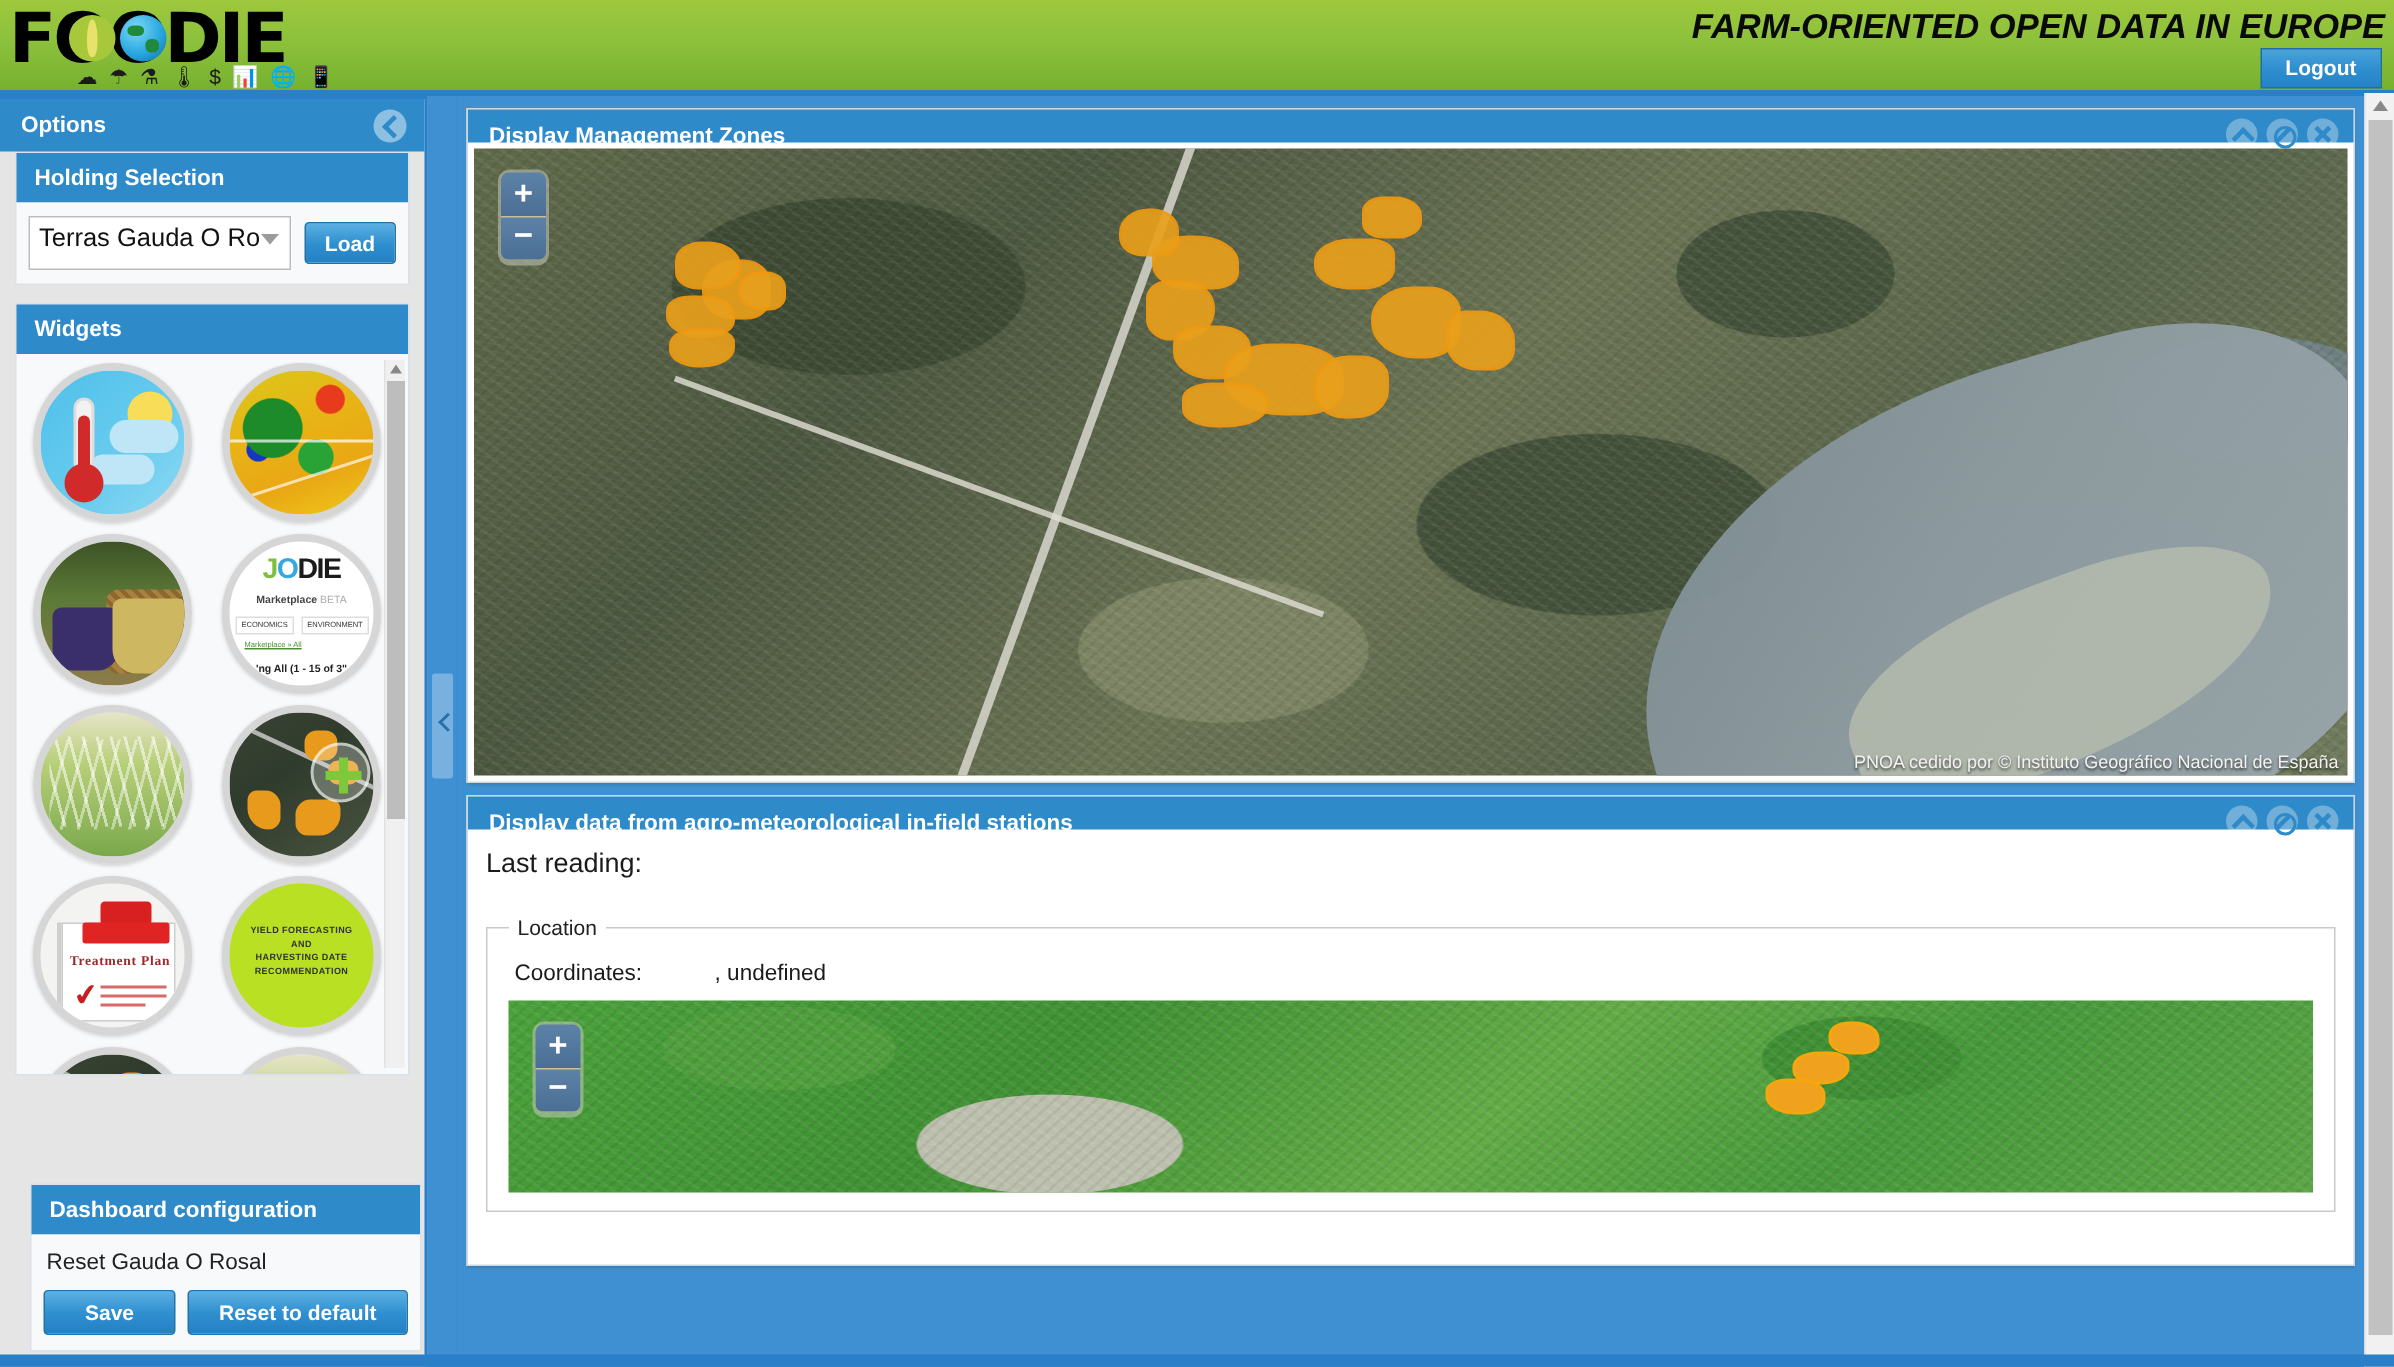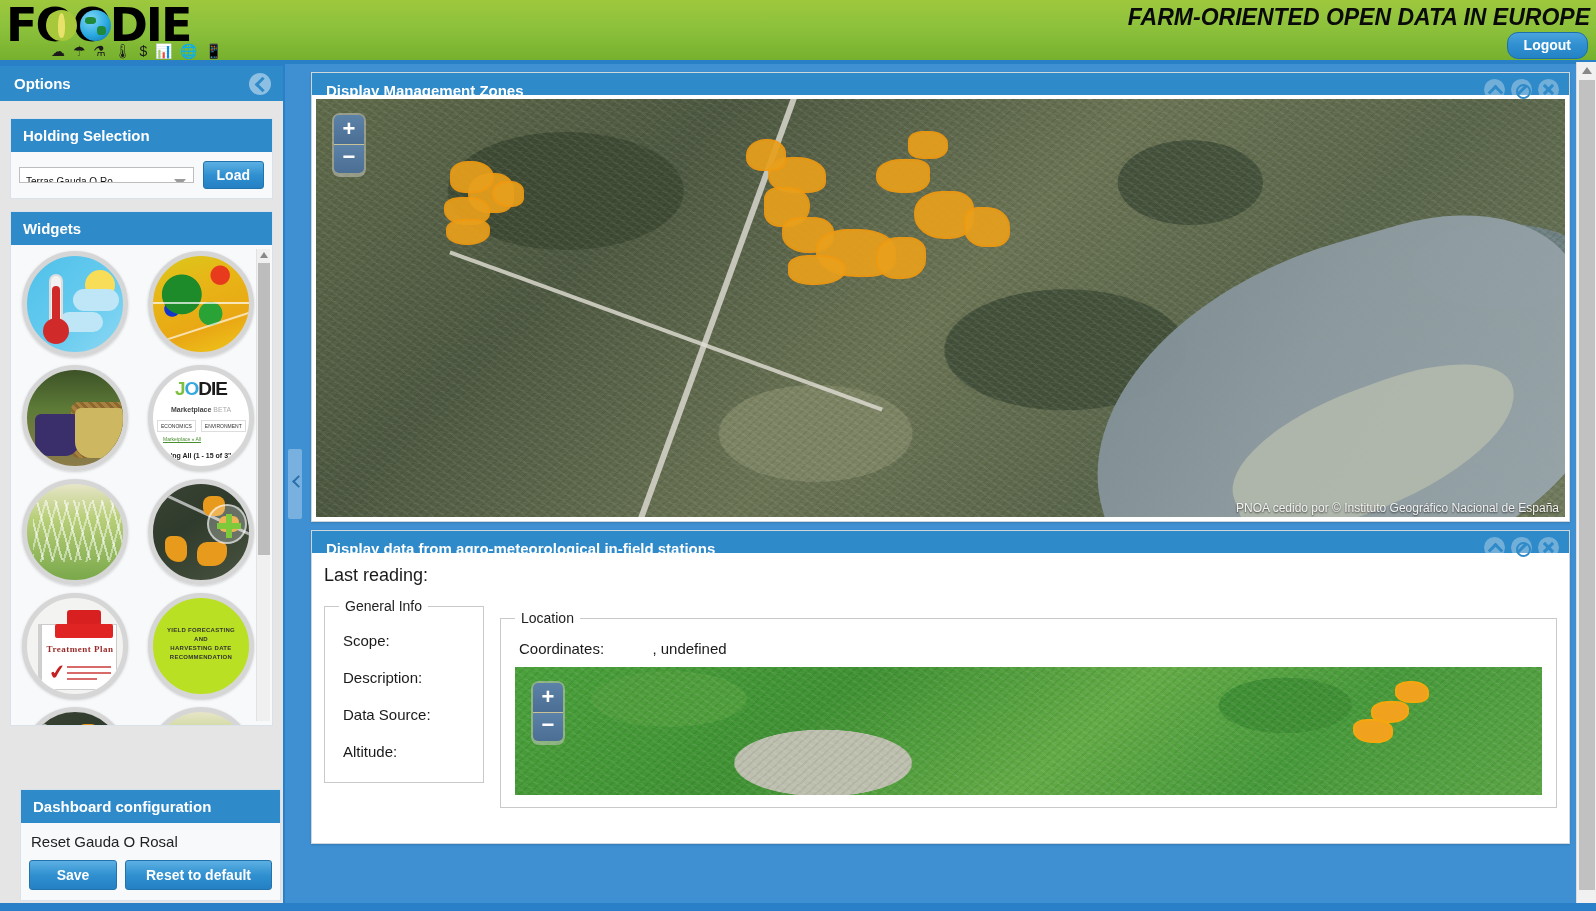--- a/index.html
+++ b/index.html
@@ -48,21 +48,21 @@
     font-size:23px; font-weight:bold; color:#0a0a0a;
     font-family:"Liberation Sans", sans-serif;
     letter-spacing:0px;
     font-style:italic;
   }
   #logout-btn {
     position:absolute; right:8px; top:32px;
     background:linear-gradient(to bottom,#4aa3dd 0%, #2f8fcf 50%, #2483c6 100%);
     color:#fff; font-weight:bold; font-size:14px;
     padding:4px 16px 5px 16px; border:1px solid #1d6fab;
-    border-radius:11px; cursor:pointer;
+    border-radius:0; cursor:pointer;
   }
 
   
   #sidebar {
     position:absolute; left:0; top:64px; width:285px; height:847px;
     background:#e5e5e5; border:2px solid #2a7fc9; border-left:none;
   }
   .panel-head {
     background:#2e8ac8; color:#fff; font-weight:bold;
     font-size:15px; padding:8px 12px; position:relative;
@@ -71,30 +71,30 @@
   #options-collapse {
     position:absolute; right:12px; top:7px; width:22px; height:22px;
     border-radius:50%; background:rgba(255,255,255,.45);
     cursor:pointer;
   }
   #options-collapse:after{
     content:""; position:absolute; left:8px; top:6px;
     width:8px; height:8px; border-left:3px solid #2e8ac8; border-bottom:3px solid #2e8ac8;
     transform:rotate(45deg);
   }
-  .sec { margin:17px 10px 0 10px; border:1px solid #d9e2ea; }
+  .sec { margin:0 10px 0 10px; border:1px solid #d9e2ea; }
   .sec-head {
     background:#2e8ac8; color:#fff; font-weight:bold; font-size:15px;
     padding:8px 12px;
   }
   .sec-body { background:#f7f9fb; padding:9px 8px; }
   #holding-row { display:flex; align-items:center; gap:9px; }
   #holding-select {
-    flex:1; height:16px; border:1px solid #bdbdbd; background:#fff;
-    font-size:10px; color:#111; padding:2px 5px 2px 6px;
+    flex:1; height:36px; border:1px solid #bdbdbd; background:#fff;
+    font-size:17px; color:#111; padding:2px 5px 2px 6px;
     font-family:"Liberation Sans", sans-serif;
     position:relative; line-height:24px; overflow:hidden; white-space:nowrap;
     cursor:pointer;
   }
   #holding-select .caret {
     position:absolute; right:7px; top:11px;
     width:0;height:0;border-left:6px solid transparent;border-right:6px solid transparent;
     border-top:7px solid #9b9b9b;
   }
   #load-btn {
@@ -578,27 +578,20 @@
       <span class="card-tools">
         <span class="tool up"></span>
         <span class="tool block"></span>
         <span class="tool close"></span>
       </span>
     </div>
     <div id="card2-body">
       <div id="lastreading">Last reading:</div>
 
       <div id="fieldsets">
-        <fieldset id="gi">
-          <legend>General Info</legend>
-          <div>Scope:</div>
-          <div>Description:</div>
-          <div>Data Source:</div>
-          <div>Altitude:</div>
-        </fieldset>
 
         <fieldset id="loc">
           <legend>Location</legend>
           <div id="coords">
             <span>Coordinates:</span>
             <span class="gap"></span>
             <span>, undefined</span>
           </div>
           <div id="map2">
             <div class="mapnoise"></div>

